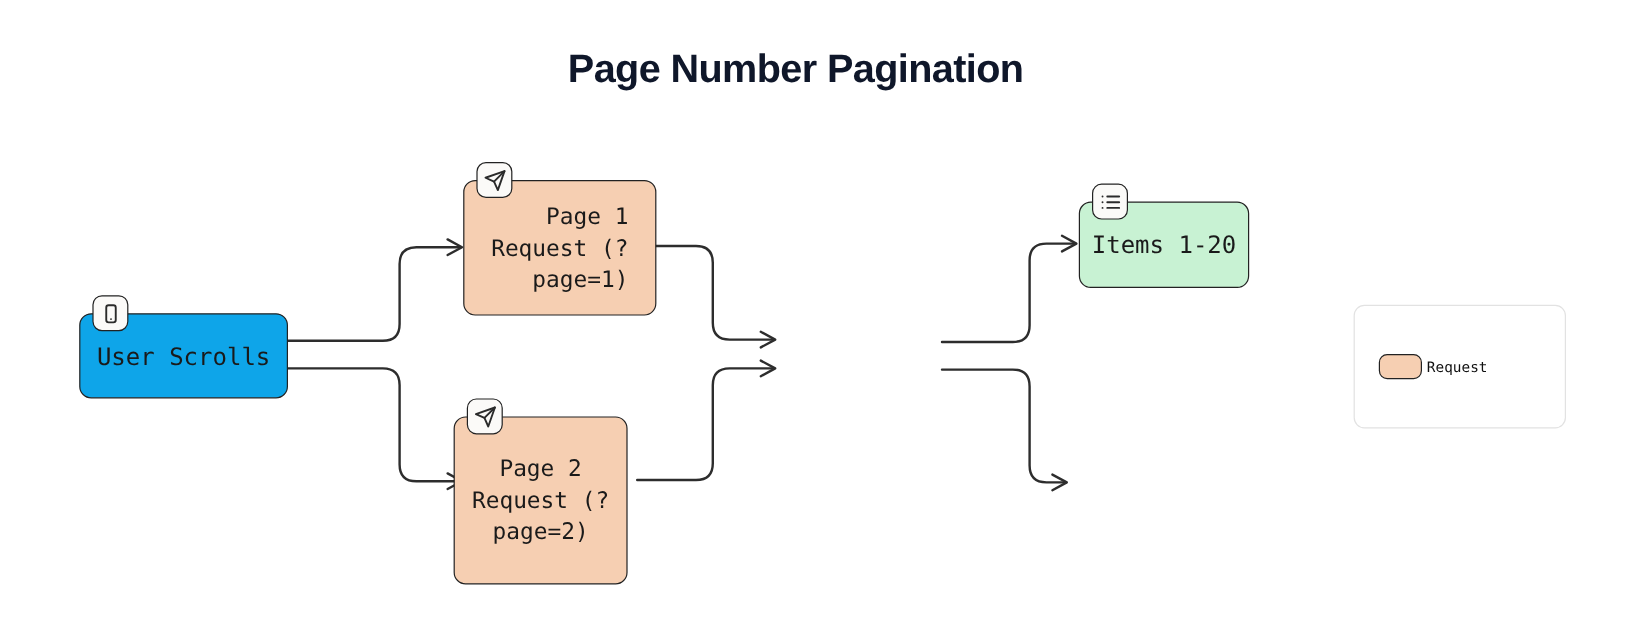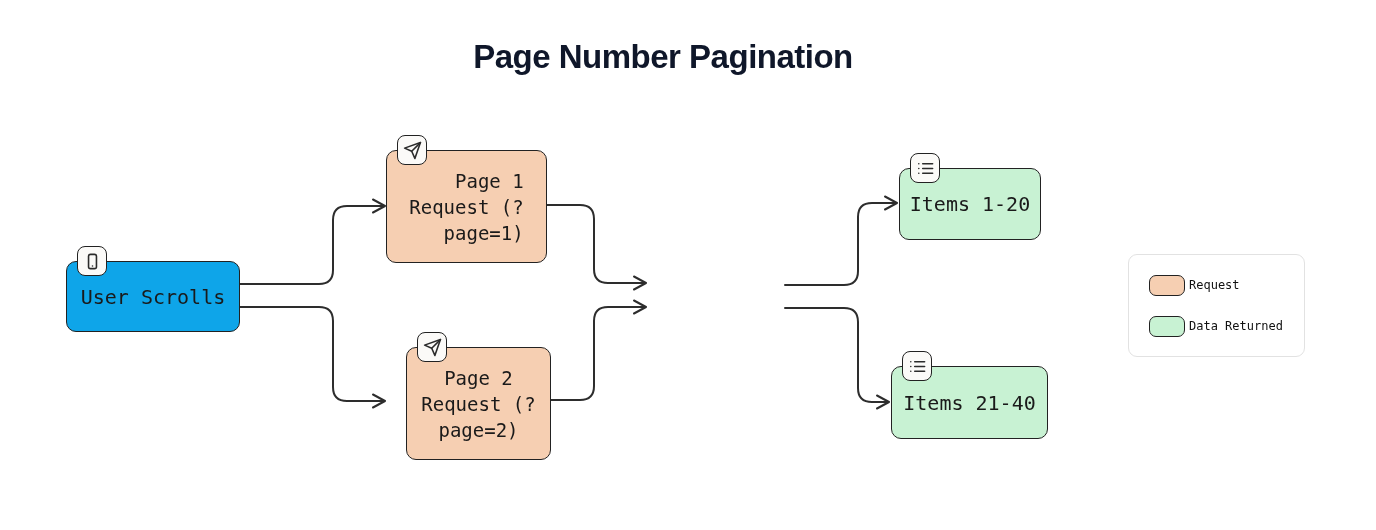--- a/index.html
+++ b/index.html
@@ -163,21 +163,21 @@
       <svg viewBox="0 0 24 24">
         <path d="M22 2 L15 22 L11 13 L2 9 Z"></path>
         <path d="M22 2 L11 13"></path>
       </svg>
     </div>
     <div class="label">Page 1
 Request (?
 page=1)</div>
   </div>
 
-  <div class="node node-peach fs19" style="left:406px; top:347px; width:145px; height:113px;">
+  <div class="node node-peach fs19" style="left:378px; top:347px; width:145px; height:140px;">
     <div class="badge">
       <svg viewBox="0 0 24 24">
         <path d="M22 2 L15 22 L11 13 L2 9 Z"></path>
         <path d="M22 2 L11 13"></path>
       </svg>
     </div>
     <div class="label">Page 2
 Request (?
 page=2)</div>
   </div>
@@ -190,38 +190,21 @@
           <path d="M8.5 12 H21"></path>
           <path d="M8.5 18 H21"></path>
         <path d="M3.5 6h.01"></path>
           <path d="M3.5 12h.01"></path>
           <path d="M3.5 18h.01"></path>
       </svg>
     </div>
     <div class="label">Items 1-20</div>
   </div>
 
-  <div class="node node-green fs20" style="left:891px; top:366px; width:157px; height:73px;">
-    <div class="badge">
-      <svg viewBox="0 0 24 24">
-        <path d="M8.5 6 H21"></path>
-          <path d="M8.5 12 H21"></path>
-          <path d="M8.5 18 H21"></path>
-        <path d="M3.5 6h.01"></path>
-          <path d="M3.5 12h.01"></path>
-          <path d="M3.5 18h.01"></path>
-      </svg>
-    </div>
-    <div class="label">Items 21-40</div>
-  </div>
 
   <div class="legend">
     <div class="legend-row">
       <span class="legend-swatch" style="background-color: rgb(246, 207, 178);"></span>
       <span class="legend-label">Request</span>
     </div>
-    <div class="legend-row">
-      <span class="legend-swatch" style="background-color: rgb(200, 242, 211);"></span>
-      <span class="legend-label">Data Returned</span>
-    </div>
   </div>
 
 </div>
 
 </body></html>

